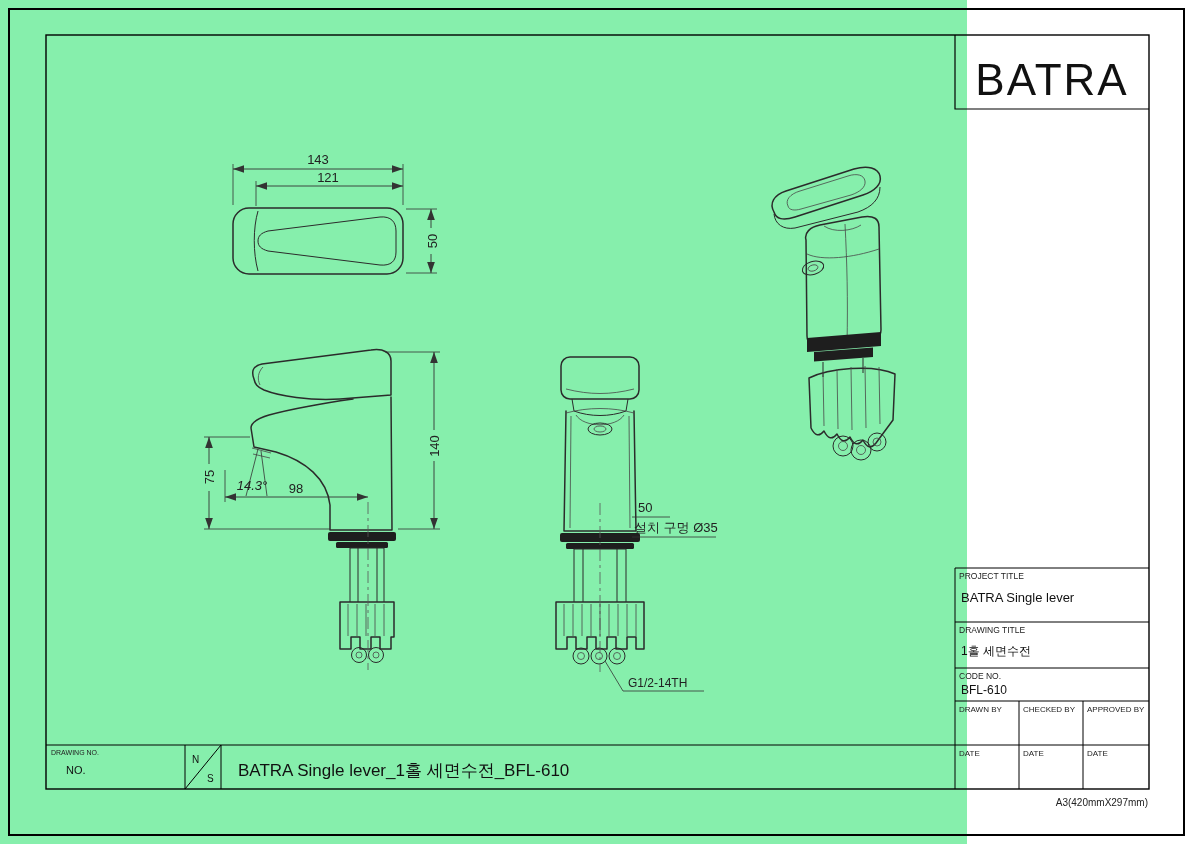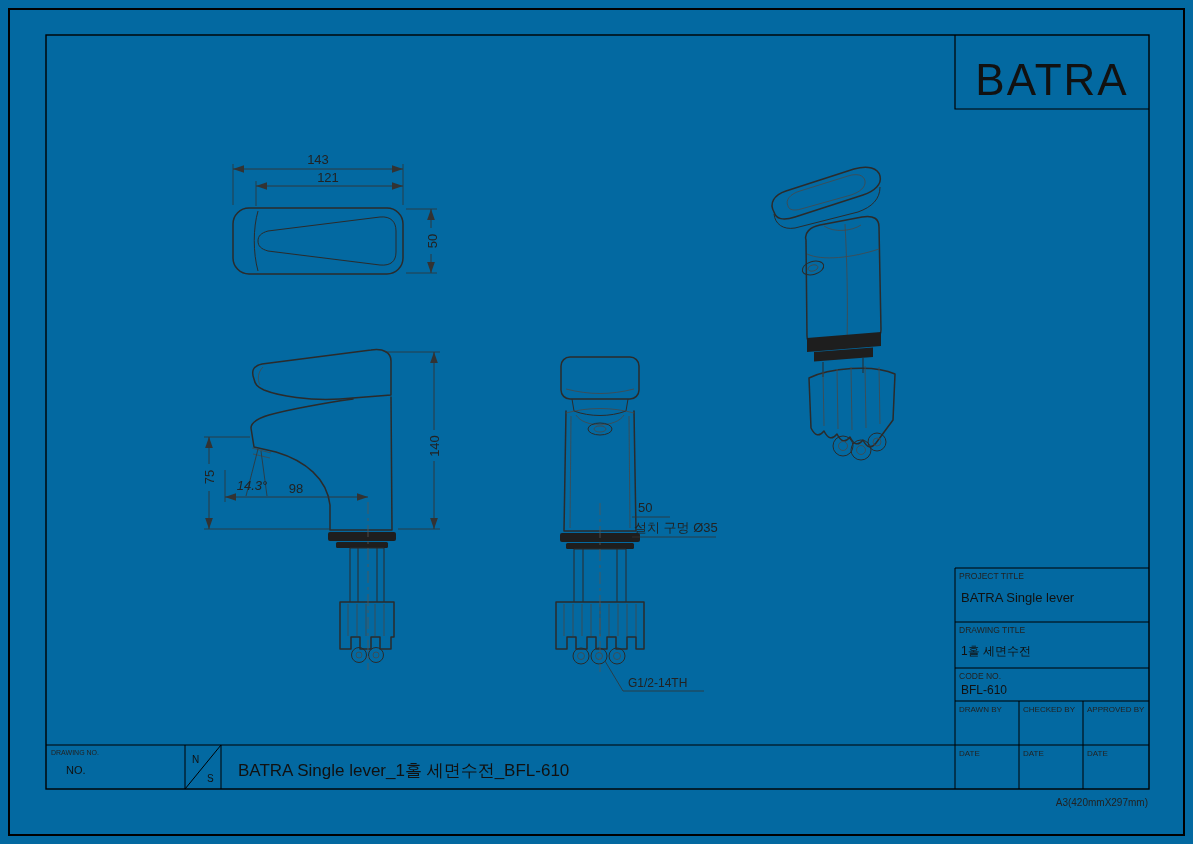--- a/index.html
+++ b/index.html
@@ -1,16 +1,16 @@
 <!DOCTYPE html>
 <html><head>
 <meta charset="utf-8">
 <style>
   html,body{margin:0;padding:0;background:#ffffff;}
-  .sheet{position:relative;width:1193px;height:844px;background:#0369a1;font-family:"Liberation Sans",sans-serif;}
+  .sheet{position:relative;width:967px;height:844px;background:#86efac;font-family:"Liberation Sans",sans-serif;}
   svg{position:absolute;left:0;top:0;}
   svg text{font-family:"Liberation Sans",sans-serif;fill:#111;}
   .ol{fill:none;stroke:#2b2b2b;stroke-width:1.5;stroke-linejoin:round;stroke-linecap:round;}
   .dl{fill:none;stroke:#2b2b2b;stroke-width:1;stroke-linejoin:round;}
   .tl{fill:none;stroke:#474747;stroke-width:0.8;}
   .ext{fill:none;stroke:#333;stroke-width:0.8;}
   .dim{fill:none;stroke:#333;stroke-width:0.9;}
   .cl{fill:none;stroke:#555;stroke-width:0.8;stroke-dasharray:12 4 3 4;}
   .bl{fill:none;stroke:#000;stroke-width:1.2;}
   .bl2{fill:none;stroke:#000;stroke-width:1;}

